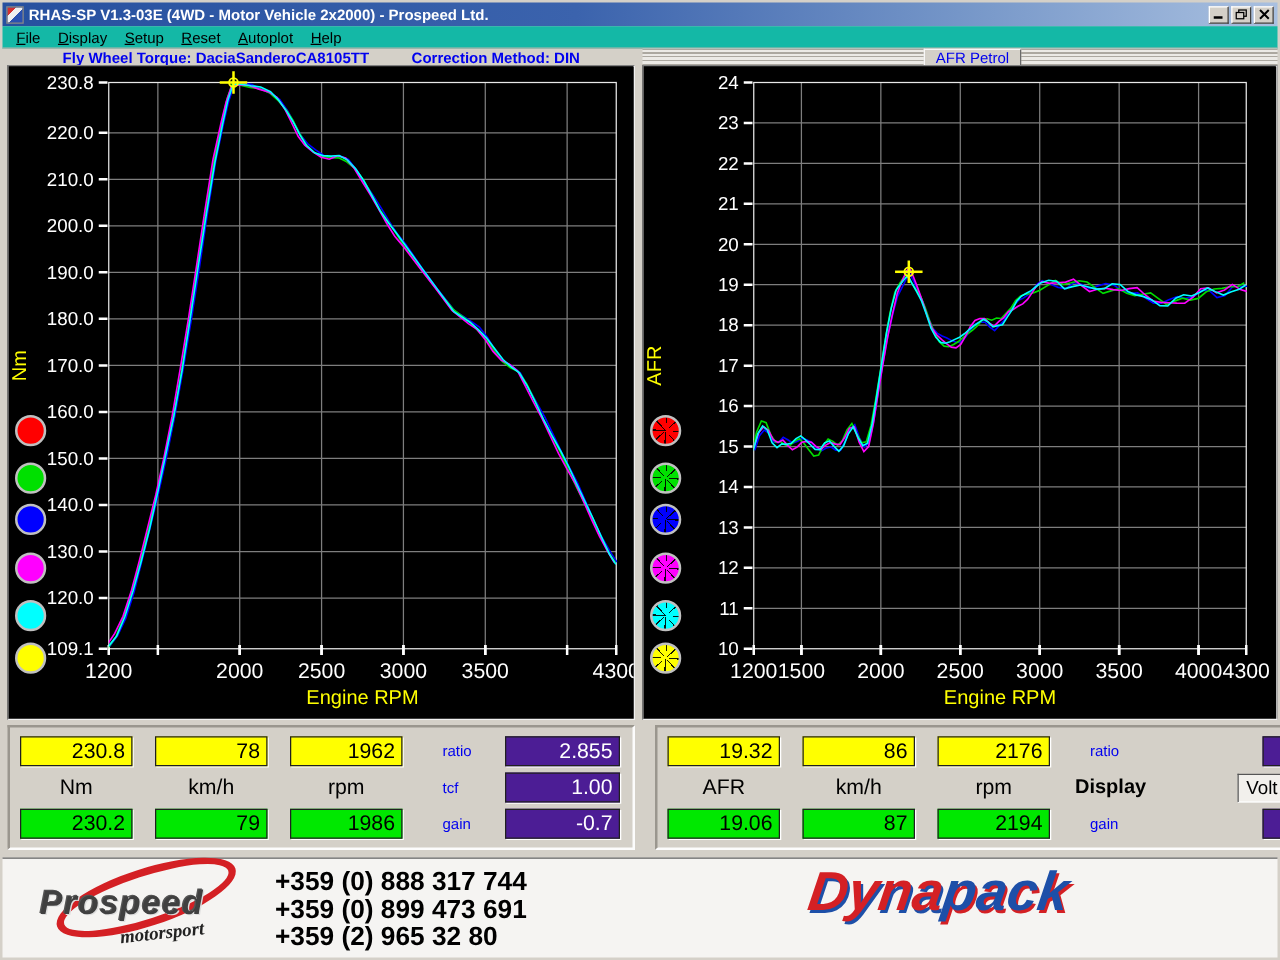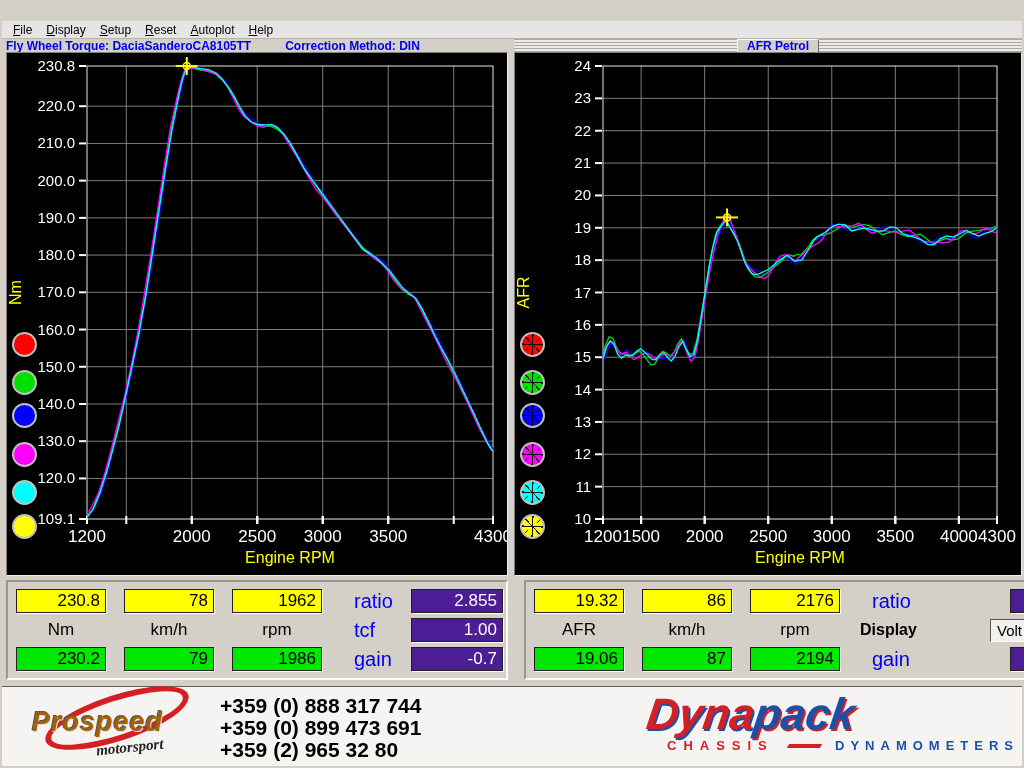--- a/index.html
+++ b/index.html
@@ -12,34 +12,34 @@
     display:flex; align-items:center; padding:0 3px; }
   .app-icon { width:14px; height:14px; margin-right:4px; border:1px solid #888;
     background:linear-gradient(135deg,#d43030 0 30%,#f0f0f0 30% 55%,#2a50b0 55% 100%); }
   .title-text { flex:1; color:#fff; font-size:12px; font-weight:bold; white-space:nowrap; overflow:hidden; }
   .winbtns { display:flex; gap:2px; }
   .winbtn { width:16px; height:14px; background:#d4d0c8; border:1px solid;
     border-color:#fff #404040 #404040 #fff; display:flex; align-items:center; justify-content:center; }
   .winbtn svg { display:block; }
 
   
-  .menubar { position:absolute; top:19px; left:0; right:0; height:18px; background:#e5e5e5;
+  .menubar { position:absolute; top:19px; left:0; right:0; height:18px; background:#14b8a6;
     display:flex; align-items:center; padding-left:4px; border-bottom:1px solid #b8b4ac; }
   .menu-item { font-size:12px; color:#000; padding:1px 7px; cursor:default; }
 
   
   .headers { position:absolute; top:37px; left:0; right:0; height:13px; }
   .hdr-left { position:absolute; left:4px; width:502px; top:0; height:13px;
-    display:flex; gap:34px; align-items:center; }
+    display:flex; justify-content:center; gap:34px; align-items:center; }
   .hdr-left span { color:#0000ee; font-weight:bold; font-size:12px; white-space:nowrap; }
   .hdr-right { position:absolute; left:512px; width:508px; top:0; height:13px;
     background:repeating-linear-gradient(180deg,#aca8a0 0 1px,#eceae6 1px 3px);
     display:flex; justify-content:center; align-items:center; }
   .hdr-chip { background:#d4d0c8; border:1px solid; border-color:#f8f8f8 #6a6a6a #6a6a6a #f8f8f8;
-    padding:0 9px; color:#0000ee; font-weight:bold; font-size:12px; line-height:12px;margin-left:20px; }
+    padding:0 9px; color:#0000ee; font-weight:normal; font-size:12px; line-height:12px;margin-left:20px; }
 
   
   .charts { position:absolute; top:50px; left:0; right:0; height:526px; background:#d4d0c8; }
   .chart-panel { position:absolute; top:0; height:524px; background:#000;
     border:1px solid; border-color:#808080 #f0f0f0 #f0f0f0 #808080; }
   #panel-torque { left:4px;  width:502px; }
   #panel-afr    { left:512px; width:508px; }
   .chart-svg { position:absolute; top:0; left:0; }
   .circles { position:absolute; left:4px; top:0; width:28px; height:100%; }
   .run-btn { position:absolute; width:25px; height:25px; border-radius:50%;
@@ -53,36 +53,36 @@
     display:grid; grid-template-columns:90px 90px 90px 1fr 92px; column-gap:18px;
     grid-template-rows:24px 24px 24px; row-gap:5px; align-items:center; }
   #ro-left  { left:4px;  width:502px; }
   #ro-right { left:510px; width:590px;margin-left:12px; }
   .vbox { height:24px; line-height:21px; font-size:17px; text-align:right; padding-right:5px;
     border:1px solid #202020; box-shadow:1px 1px 0 #fff; color:#000; }
   .vbox.yellow { background:#ffff00; }
   .vbox.green  { background:#00e800; }
   .vbox.blue   { background:#4c1d95; color:#fff; }
   .unit-label { text-align:center; font-size:17px; color:#000; }
-  .blue-label { color:#0000ee; font-size:20px; padding-left:14px; }
+  .blue-label { color:#0000ee; font-size:12px; padding-left:14px; }
   .display-label { font-weight:bold; font-size:16px; color:#000; padding-left:2px; }
   .dropdown { position:relative; width:112px; height:23px; margin-left:-20px; background:#f2f0ec;
     border:1px solid; border-color:#555 #fdfdfd #fdfdfd #555; display:flex; align-items:center;
     justify-content:space-between; padding:0 6px; font-size:15px; color:#000; }
   .dd-arrow { width:0; height:0; border-left:5px solid transparent; border-right:5px solid transparent;
     border-top:6px solid #000; }
 
   
   .footer { position:absolute; top:684px; left:0; right:0; bottom:0; background:#f5f4f2;
     border-top:1px solid #606060; }
   .prospeed { position:absolute; left:22px; top:6px; width:190px; height:70px; }
   .ps-ellipse { position:absolute; left:18px; top:2px; width:150px; height:46px; border:6px solid #d42024;
     border-radius:50%; transform:rotate(-18deg); }
   .ps-name { position:absolute; left:8px; top:14px; font-size:27px; font-weight:bold; font-style:italic;
-    color:#a16207; text-shadow:1px 1px 0 #ddd, -1px -1px 0 #555; letter-spacing:1px; }
+    color:#404040; text-shadow:1px 1px 0 #ddd, -1px -1px 0 #555; letter-spacing:1px; }
   .ps-sub { position:absolute; left:72px; top:46px; font-family:"Liberation Serif", serif;
     font-style:italic; font-weight:bold; font-size:15px; color:#222; transform:rotate(-6deg); }
   .phones { position:absolute; left:218px; top:8px; }
   .phone { font-size:21px; font-weight:bold; color:#000; line-height:22px; white-space:nowrap; }
   .fields { position:absolute; left:390px; top:6px; }
   .field-row { display:flex; align-items:center; height:24px; }
   .field-label { width:52px; text-align:right; font-size:13px; font-weight:bold; color:#000; margin-right:5px; }
   .field-box { width:160px; height:19px; background:#fff; border:1px solid #333; font-size:13px;
     padding:1px 3px; white-space:pre; overflow:hidden; color:#000; }
   .dynapack { position:absolute; left:645px; top:4px; width:372px; height:74px; }
@@ -93,20 +93,42 @@
   .dp-sub { display:flex; align-items:center; gap:14px; margin-top:1px; padding-left:20px; }
   .dp-chassis { color:#d42024; font-weight:bold; font-size:13px; letter-spacing:7px; }
   .dp-dash { width:46px; height:4px; background:#d42024; transform:skewX(-30deg); }
   .dp-dyn { color:#1d4fa8; font-weight:bold; font-size:13px; letter-spacing:6px; }
 </style>
 </head>
 <body>
 
 <div id="win">
 
+  <div class="titlebar">
+    <div class="app-icon"></div>
+    <div class="title-text">RHAS-SP V1.3-03E  (4WD - Motor Vehicle 2x2000) - Prospeed Ltd.</div>
+    <div class="winbtns">
+      <div class="winbtn">
+        <svg width="10" height="9">
+            <rect x="1" y="6" width="7" height="2" fill="#000"></rect>
+          </svg>
+      </div>
+      <div class="winbtn">
+        <svg width="10" height="9">
+          <rect x="3" y="1" width="6" height="5" fill="none" stroke="#000"></rect>
+          <rect x="1" y="3" width="6" height="5" fill="#d4d0c8" stroke="#000"></rect>
+        </svg>
+      </div>
+      <div class="winbtn">
+        <svg width="9" height="9">
+          <path d="M1 1 L8 8 M8 1 L1 8" stroke="#000" stroke-width="1.6"></path>
+        </svg>
+      </div>
+    </div>
+  </div>
 
   <div class="menubar" id="menubar">
       <div class="menu-item"><u>F</u>ile</div>
       <div class="menu-item"><u>D</u>isplay</div>
       <div class="menu-item"><u>S</u>etup</div>
       <div class="menu-item"><u>R</u>eset</div>
       <div class="menu-item"><u>A</u>utoplot</div>
       <div class="menu-item"><u>H</u>elp</div>
     </div>
 
@@ -368,21 +390,16 @@
     </div>
     <div class="phones">
       <div class="phone">+359 (0) 888 317 744</div>
       <div class="phone">+359 (0) 899 473 691</div>
       <div class="phone">+359 (2) 965 32 80</div>
     </div>
     <div class="dynapack">
       <div class="dp-main">
         <span class="dp-red">Dyna</span><span class="dp-blue">pack</span>
       </div>
-      <div class="dp-sub">
-        <span class="dp-chassis">CHASSIS</span>
-        <span class="dp-dash"></span>
-        <span class="dp-dyn">DYNAMOMETERS</span>
-      </div>
     </div>
   </div>
 
 </div>
 
 </body></html>

